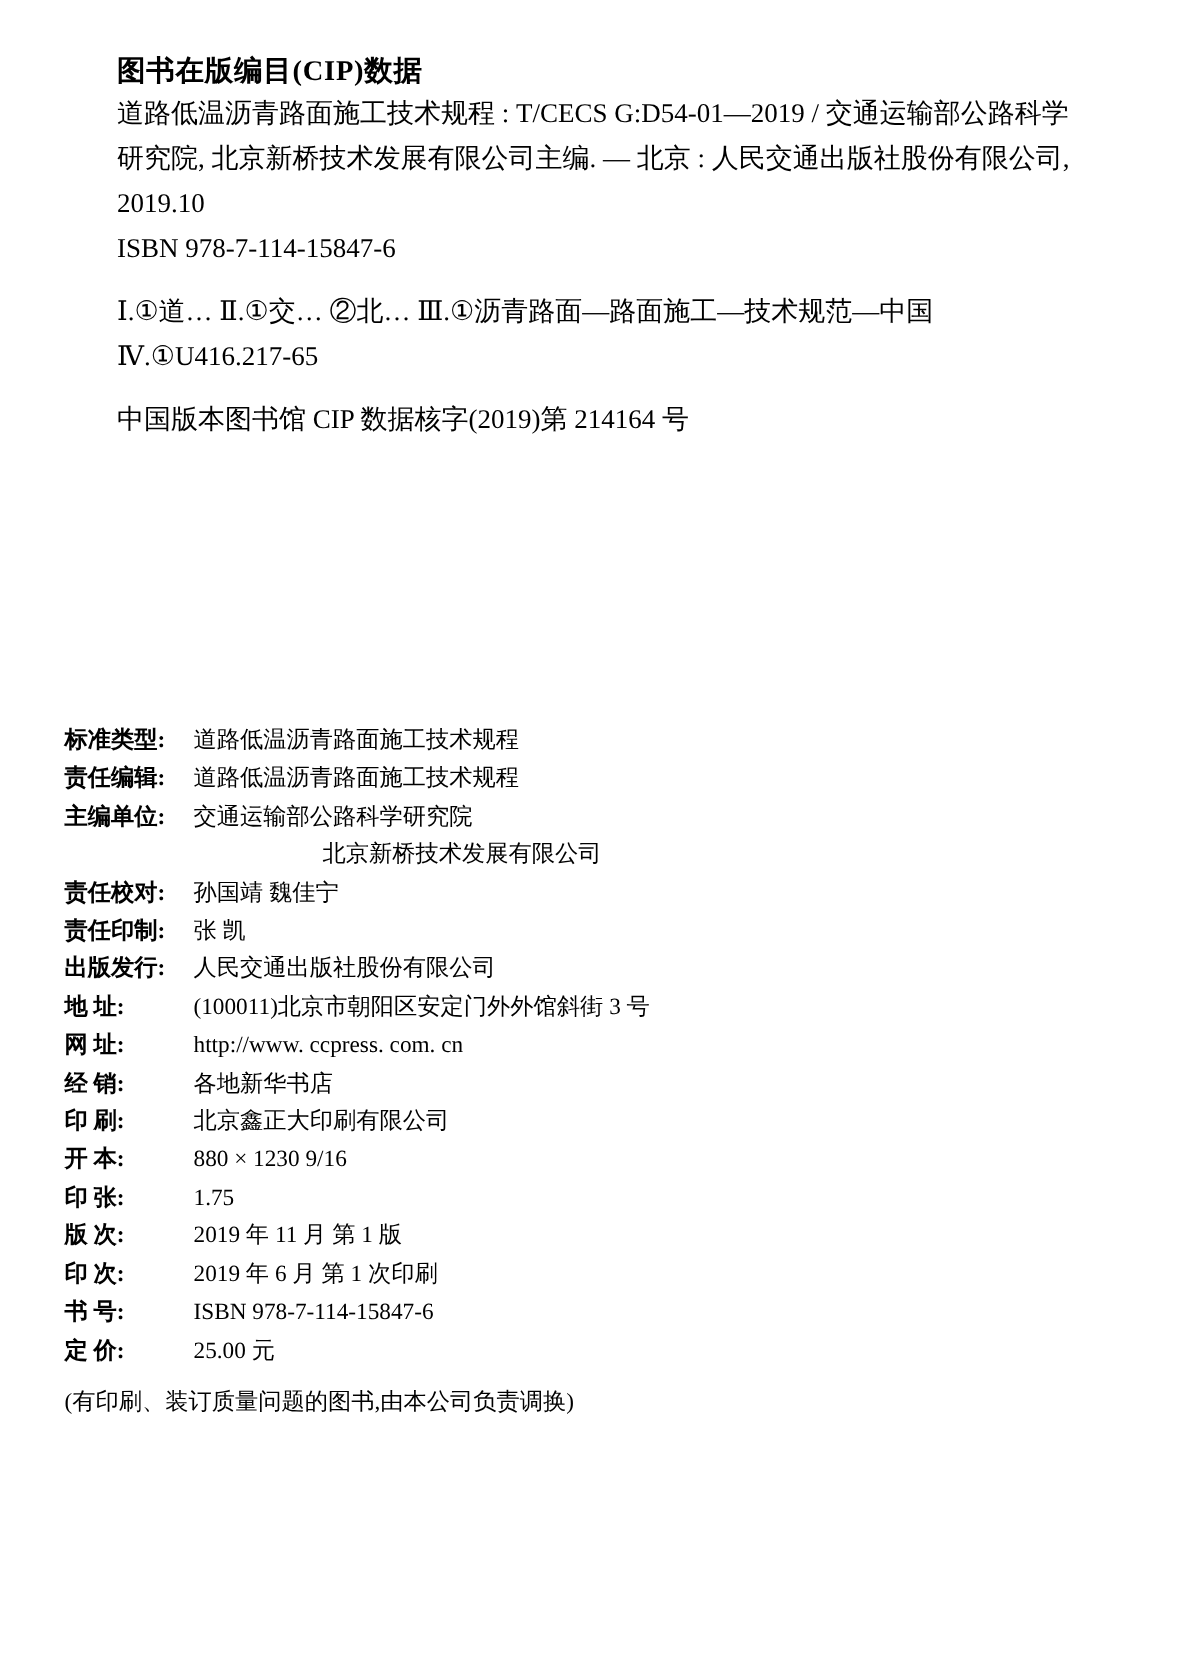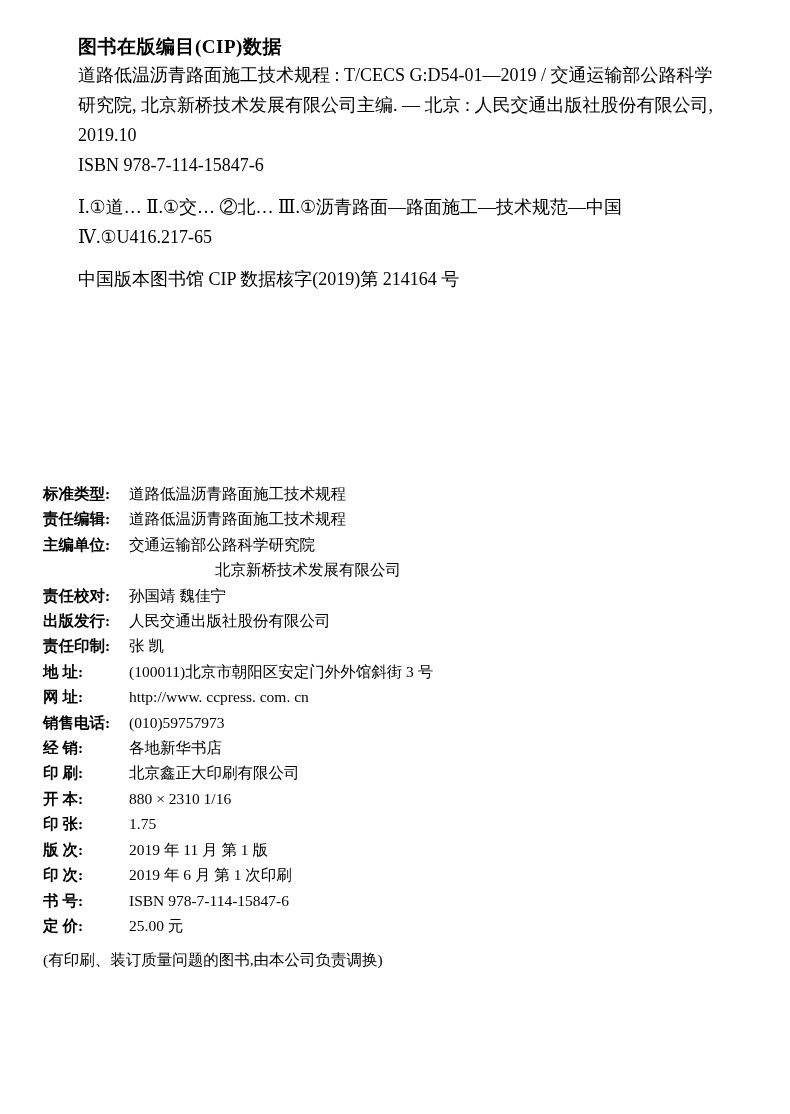--- a/index.html
+++ b/index.html
@@ -114,50 +114,46 @@
       </div>
     <div class="row sub">
         <span class="lbl"></span>
         <span class="val cont">北京新桥技术发展有限公司</span>
       </div>
     <div class="row">
         <span class="lbl">责任校对:</span>
         <span class="val">孙国靖   魏佳宁</span>
       </div>
     <div class="row">
+        <span class="lbl">责任印制:</span>
+        <span class="val">张   凯</span>
+      </div>
+    <div class="row">
         <span class="lbl">出版发行:</span>
         <span class="val">人民交通出版社股份有限公司</span>
-      </div>
-    <div class="row">
-        <span class="lbl">责任印制:</span>
-        <span class="val">张   凯</span>
       </div>
     <div class="row">
         <span class="lbl spread">地     址:</span>
         <span class="val">(100011)北京市朝阳区安定门外外馆斜街 3 号</span>
       </div>
     <div class="row">
         <span class="lbl spread">网     址:</span>
         <span class="val">http://www. ccpress. com. cn</span>
-      </div>
-    <div class="row">
-        <span class="lbl">销售电话:</span>
-        <span class="val">(010)59757973</span>
       </div>
     <div class="row">
         <span class="lbl spread">经     销:</span>
         <span class="val">各地新华书店</span>
       </div>
     <div class="row">
         <span class="lbl spread">印     刷:</span>
         <span class="val">北京鑫正大印刷有限公司</span>
       </div>
     <div class="row">
         <span class="lbl spread">开     本:</span>
-        <span class="val">880 × 2310   1/16</span>
+        <span class="val">880 × 1230   9/16</span>
       </div>
     <div class="row">
         <span class="lbl spread">印     张:</span>
         <span class="val">1.75</span>
       </div>
     <div class="row">
         <span class="lbl spread">版     次:</span>
         <span class="val">2019 年 11 月   第 1 版</span>
       </div>
     <div class="row">

